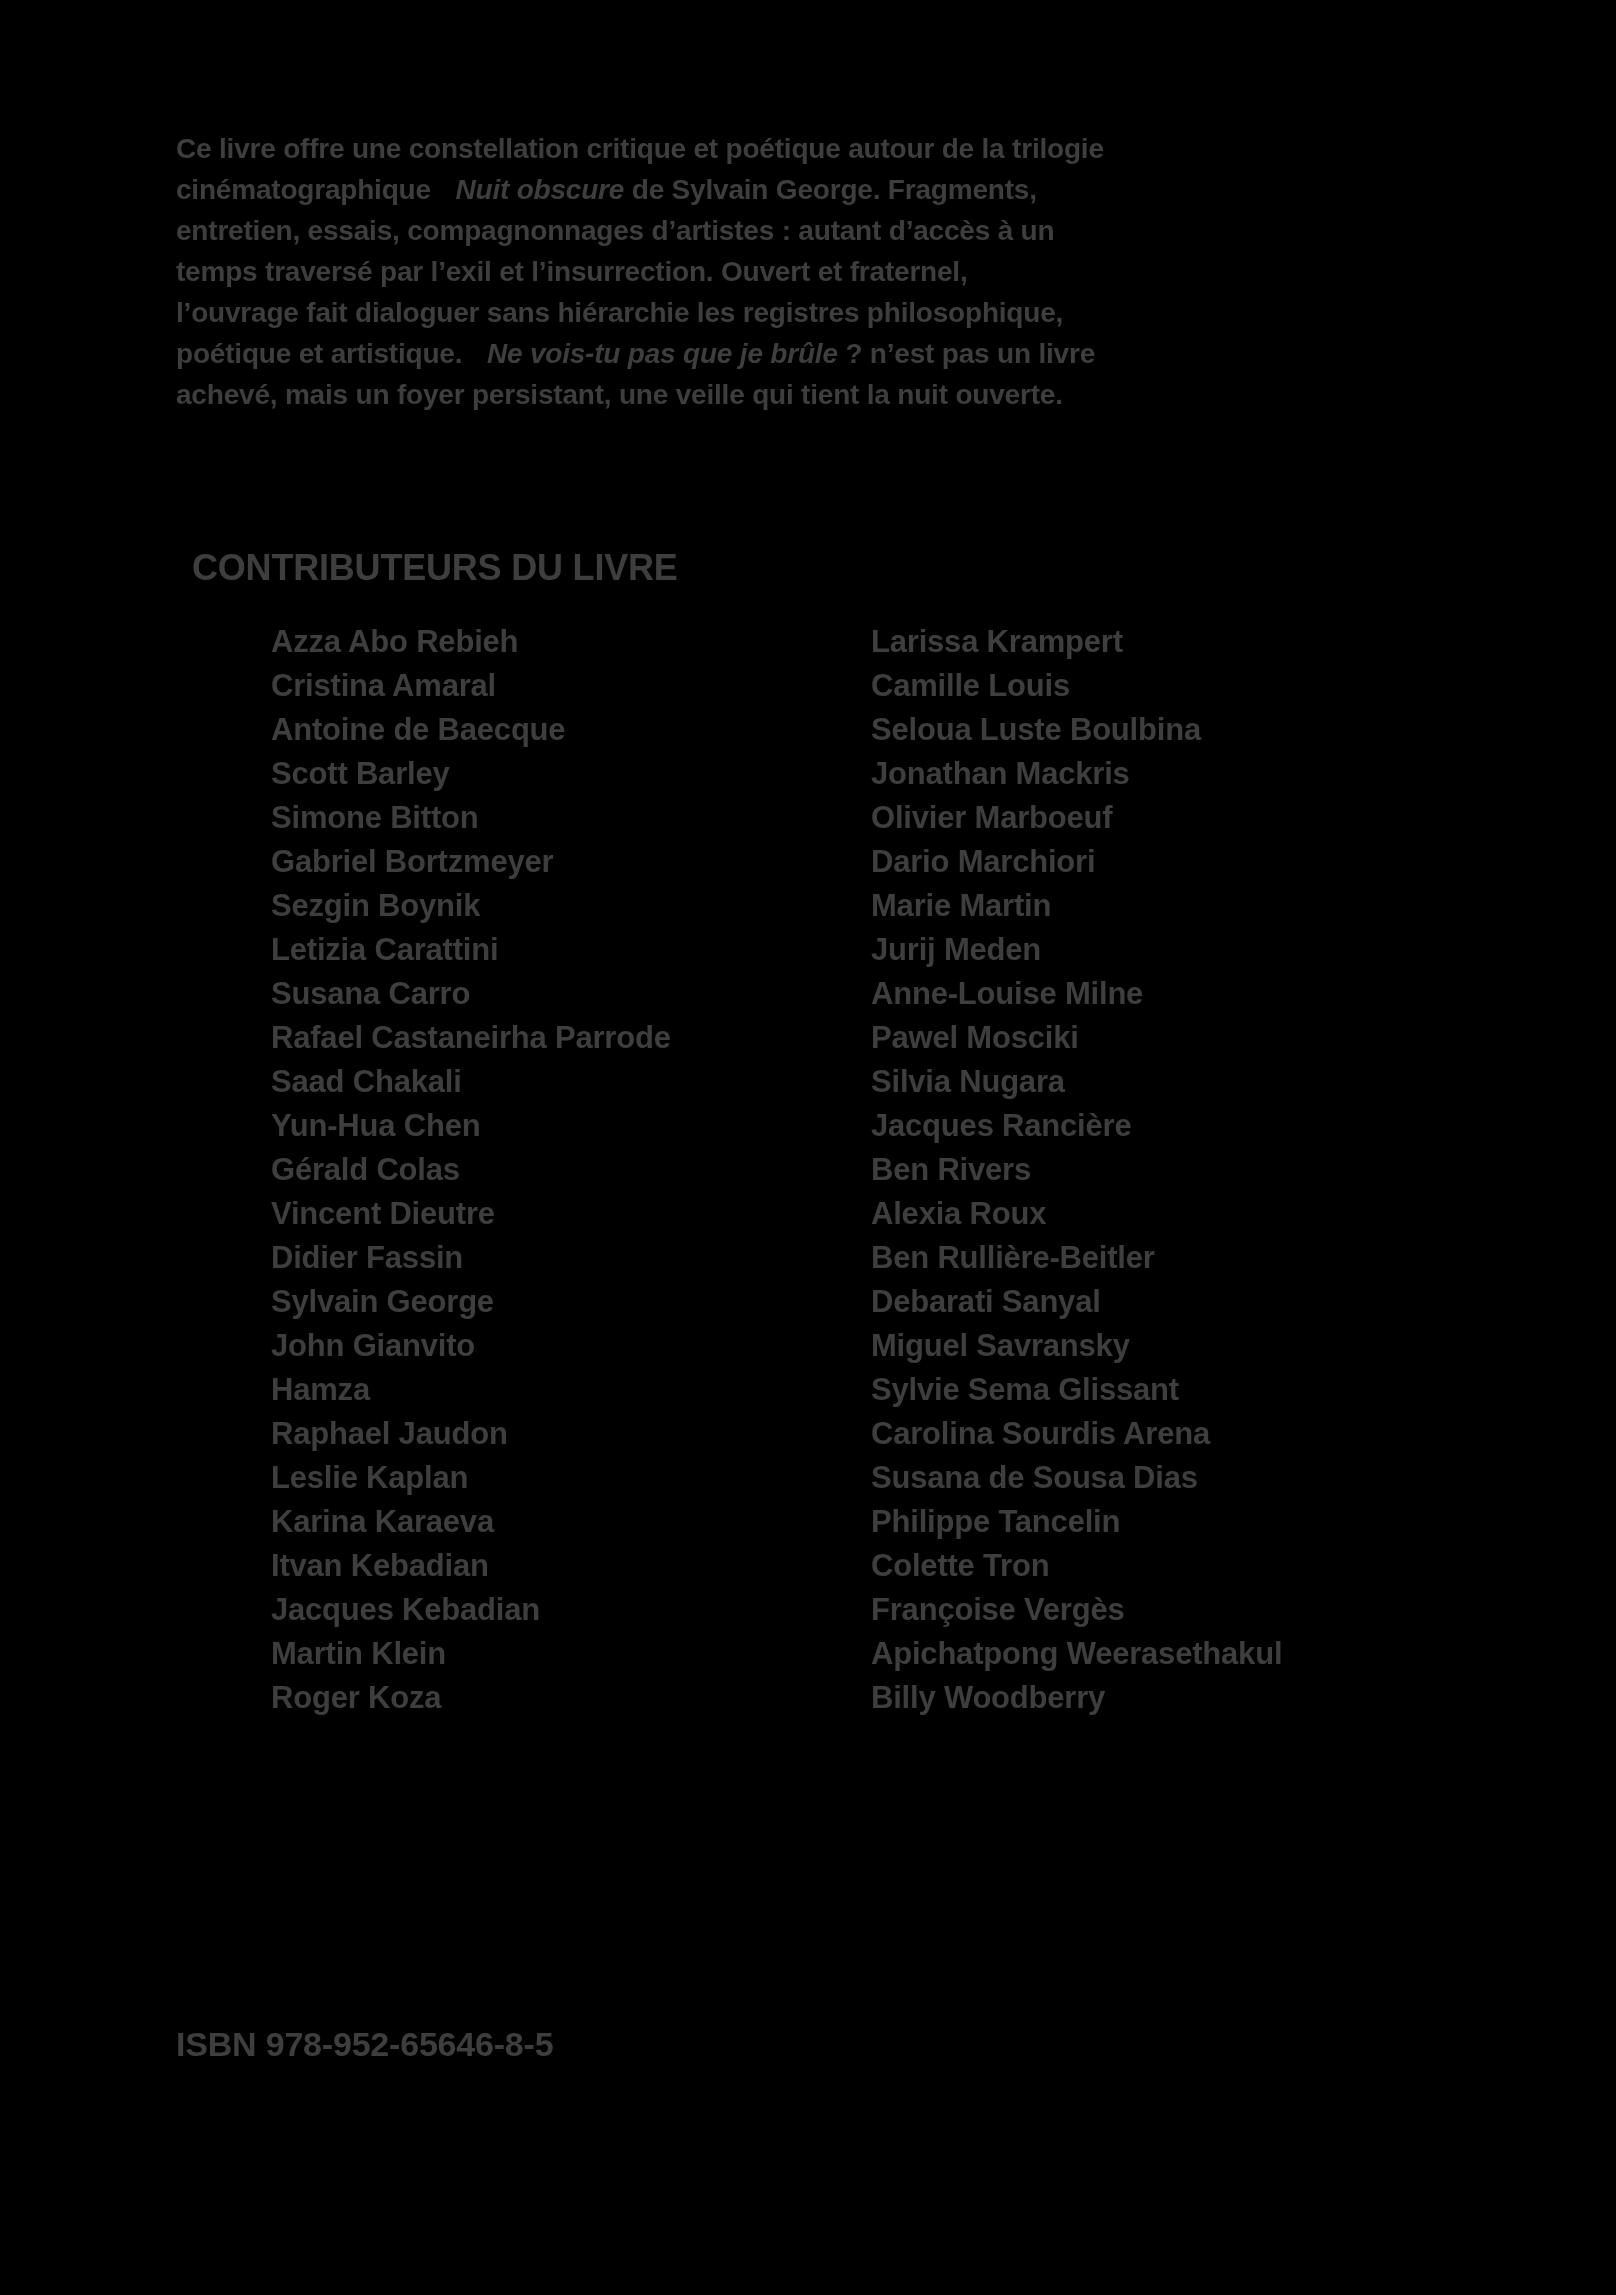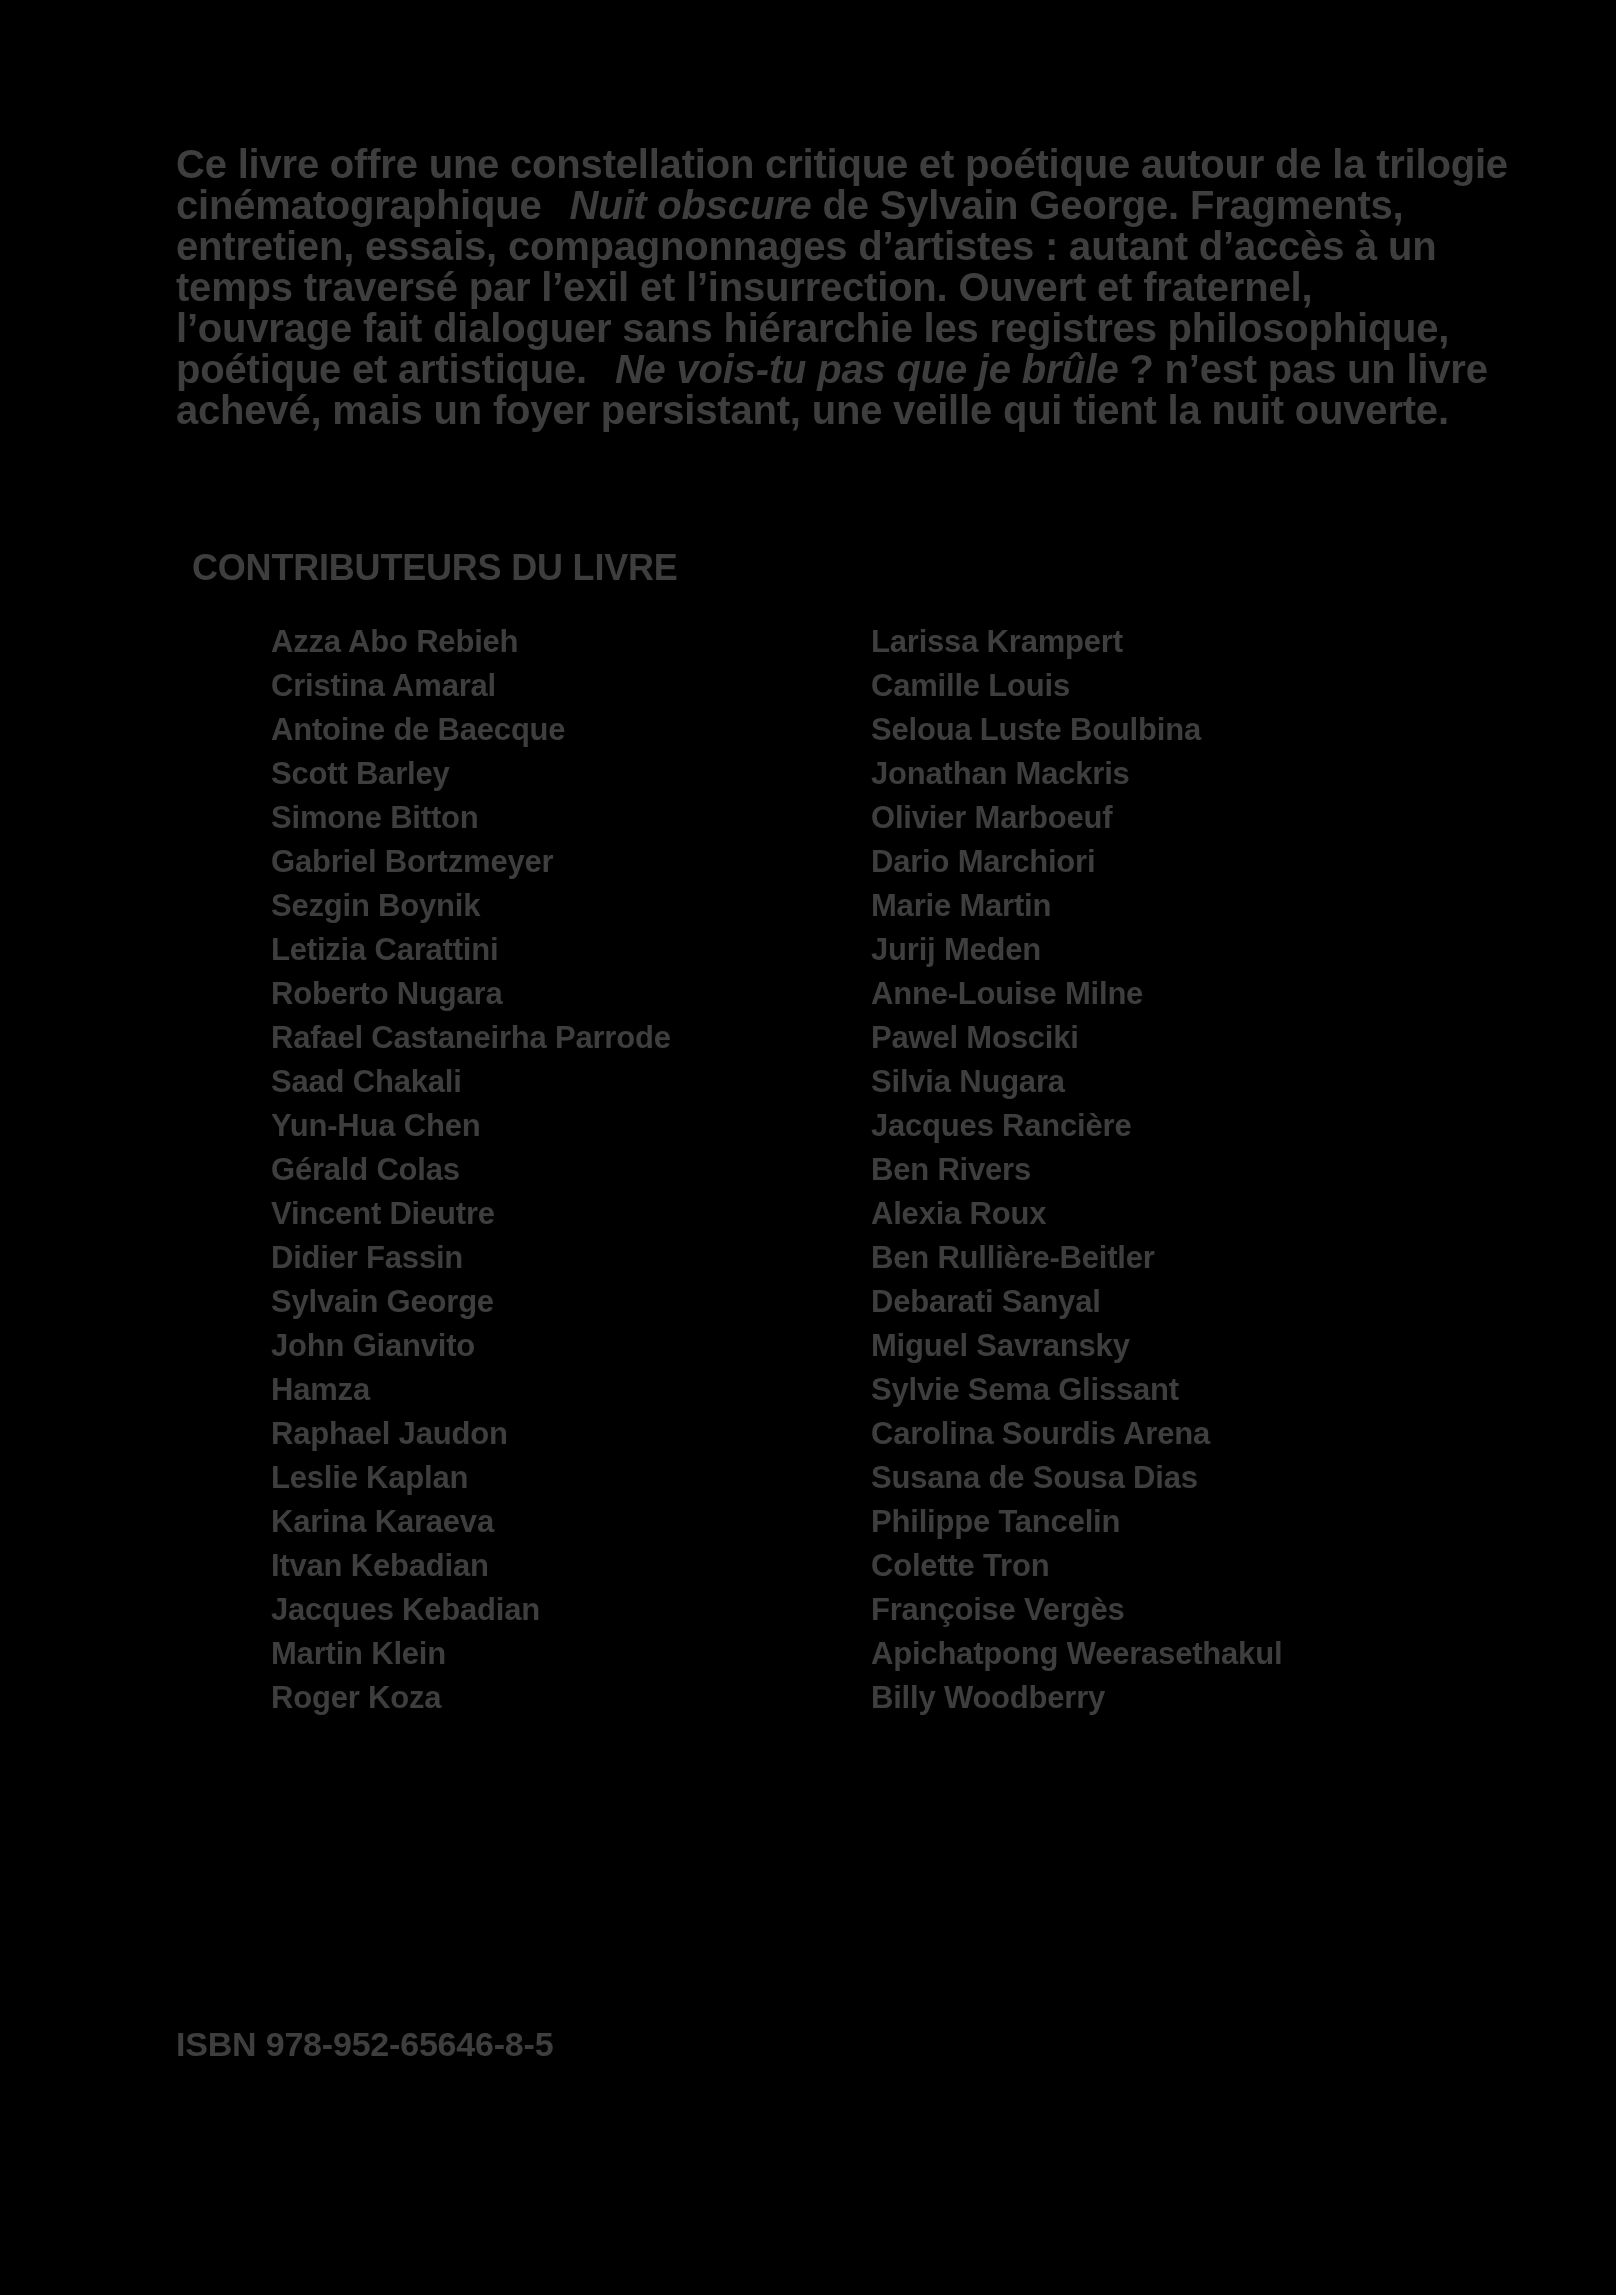--- a/index.html
+++ b/index.html
@@ -17,22 +17,22 @@
     overflow: hidden;
   }
   .page {
     position: absolute;
     inset: 0;
     background: #000000;
   }
   .blurb {
     position: absolute;
     left: 176px;
-    top: 144px;
-    font-size: 40px;
+    top: 128px;
+    font-size: 28px;
     line-height: 41px;
     letter-spacing: -0.2px;
     white-space: nowrap;
   }
   .blurb .it {
     font-style: italic;
     margin-left: 17px;
   }
   .heading {
     position: absolute;
@@ -84,21 +84,21 @@
 
   <div class="names" id="col-left">
       <div class="name">Azza Abo Rebieh</div>
       <div class="name">Cristina Amaral</div>
       <div class="name">Antoine de Baecque</div>
       <div class="name">Scott Barley</div>
       <div class="name">Simone Bitton</div>
       <div class="name">Gabriel Bortzmeyer</div>
       <div class="name">Sezgin Boynik</div>
       <div class="name">Letizia Carattini</div>
-      <div class="name">Roberto Nugara</div>
+      <div class="name">Susana Carro</div>
       <div class="name">Rafael Castaneirha Parrode</div>
       <div class="name">Saad Chakali</div>
       <div class="name">Yun-Hua Chen</div>
       <div class="name">Gérald Colas</div>
       <div class="name">Vincent Dieutre</div>
       <div class="name">Didier Fassin</div>
       <div class="name">Sylvain George</div>
       <div class="name">John Gianvito</div>
       <div class="name">Hamza</div>
       <div class="name">Raphael Jaudon</div>

